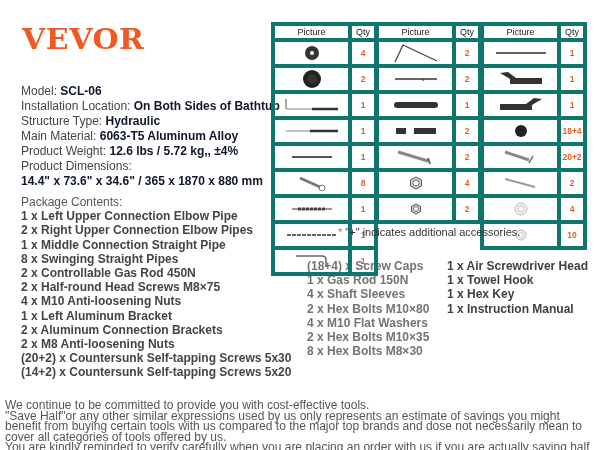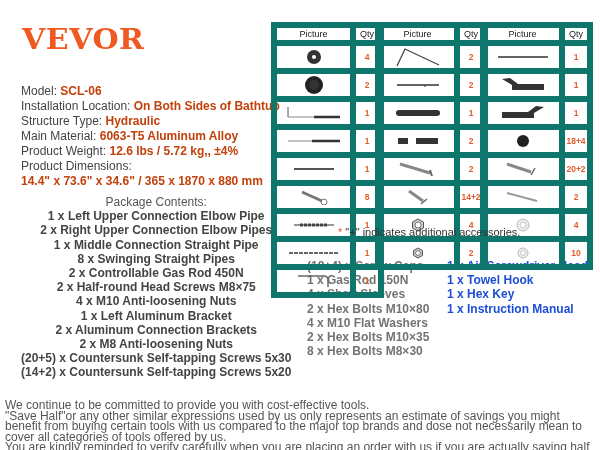--- a/index.html
+++ b/index.html
@@ -1,28 +1,28 @@
 <!DOCTYPE html>
 <html><head>
 <meta charset="utf-8">
 <style>
   html, body { margin: 0; padding: 0; background: #ffffff; }
   body { width: 600px; height: 450px; position: relative; overflow: hidden; font-family: "Liberation Sans", sans-serif; color: #333; }
   .logo { position: absolute; left: 22px; top: 22px; font-family: "DejaVu Serif", serif; font-weight: bold; font-size: 30px; letter-spacing: 0.5px; color: #f05a22; transform: scaleY(0.95); }
   .specs { position: absolute; left: 21px; top: 84px; font-size: 12px; line-height: 15px; color: #444; }
   .specs .row { white-space: nowrap; }
-  .specs b { color: #c2410c; font-weight: bold; margin-top: 8px; }
-  .contents { position: absolute; left: 21px; top: 195px; font-size: 12px; line-height: 14.2px; font-weight: bold; color: #444; text-align: center; }
+  .specs b { color: #0f172a; font-weight: bold; margin-top: 8px; }
+  .contents { position: absolute; left: 21px; top: 195px; font-size: 12px; line-height: 14.2px; font-weight: bold; color: #444; }
   .contents .label { font-weight: normal; color: #555; }
   .col2 { position: absolute; left: 307px; top: 259px; font-size: 12px; line-height: 14.2px; font-weight: bold; color: #737373; }
-  .col3 { position: absolute; left: 447px; top: 259px; font-size: 12px; line-height: 14.2px; font-weight: bold; color: #1d4ed8; }
+  .col3 { position: absolute; left: 447px; top: 259px; font-size: 12px; line-height: 14.2px; font-weight: bold; color: #404040; }
   .list-item { white-space: nowrap; }
 
   .table-group { position: absolute; top: 22px; border-collapse: collapse; font-size: 9px; }
-  .table-group td, .table-group th { border: 6px solid #0f766e; padding: 0; text-align: center; }
+  .table-group td, .table-group th { border: 4px solid #0f766e; padding: 0; text-align: center; }
   .table-group th { font-weight: normal; color: #222; height: 12px; font-size: 9px; }
   .table-group td { height: 22px; }
   .table-group td.qty { color: #e25d2b; font-weight: bold; font-size: 8.5px; }
   .pic { width: 73px; }
   .qcol { width: 22px; }
   .icon-box { display: flex; align-items: center; justify-content: center; height: 22px; }
 
   .note { position: absolute; left: 338px; top: 226px; font-size: 11px; color: #333; }
   .note .star { color: #e25d2b; }
 
@@ -48,21 +48,21 @@
   <div class="list-item">1 x Left Upper Connection Elbow Pipe</div>
   <div class="list-item">2 x Right Upper Connection Elbow Pipes</div>
   <div class="list-item">1 x Middle Connection Straight Pipe</div>
   <div class="list-item">8 x Swinging Straight Pipes</div>
   <div class="list-item">2 x Controllable Gas Rod 450N</div>
   <div class="list-item">2 x Half-round Head Screws M8×75</div>
   <div class="list-item">4 x M10 Anti-loosening Nuts</div>
   <div class="list-item">1 x Left Aluminum Bracket</div>
   <div class="list-item">2 x Aluminum Connection Brackets</div>
   <div class="list-item">2 x M8 Anti-loosening Nuts</div>
-  <div class="list-item">(20+5) x Countersunk Self-tapping Screws 5x30</div>
+  <div class="list-item">(20+2) x Countersunk Self-tapping Screws 5x30</div>
   <div class="list-item">(14+2) x Countersunk Self-tapping Screws 5x20</div>
 </div>
 
 <div class="col2">
   <div class="list-item">(18+4) x Screw Caps</div>
   <div class="list-item">1 x Gas Rod 150N</div>
   <div class="list-item">4 x Shaft Sleeves</div>
   <div class="list-item">2 x Hex Bolts M10×80</div>
   <div class="list-item">4 x M10 Flat Washers</div>
   <div class="list-item">2 x Hex Bolts M10×35</div>
@@ -237,31 +237,20 @@
               <line x1="4" y1="3" x2="34" y2="12" stroke="#888" stroke-width="3"></line>
               <line x1="34" y1="9" x2="36" y2="15" stroke="#666" stroke-width="2"></line>
             </svg>
           </div>
         </td>
     <td class="qty">2</td>
   </tr>
   <tr>
     <td>
           <div class="icon-box">
-            <svg width="30" height="18">
-              <line x1="6" y1="3" x2="20" y2="13" stroke="#888" stroke-width="3"></line>
-              <line x1="18" y1="16" x2="24" y2="11" stroke="#666" stroke-width="1.5"></line>
-            </svg>
-          </div>
-        </td>
-    <td class="qty">14+2</td>
-  </tr>
-  <tr>
-    <td>
-          <div class="icon-box">
             <svg width="14" height="14">
               <polygon points="7,1 12.5,4 12.5,10 7,13 1.5,10 1.5,4" fill="#ccc" stroke="#555" stroke-width="1"></polygon>
               <circle cx="7" cy="7" r="3" fill="#fff" stroke="#555" stroke-width="0.8"></circle>
             </svg>
           </div>
         </td>
     <td class="qty">4</td>
   </tr>
   <tr>
     <td>

